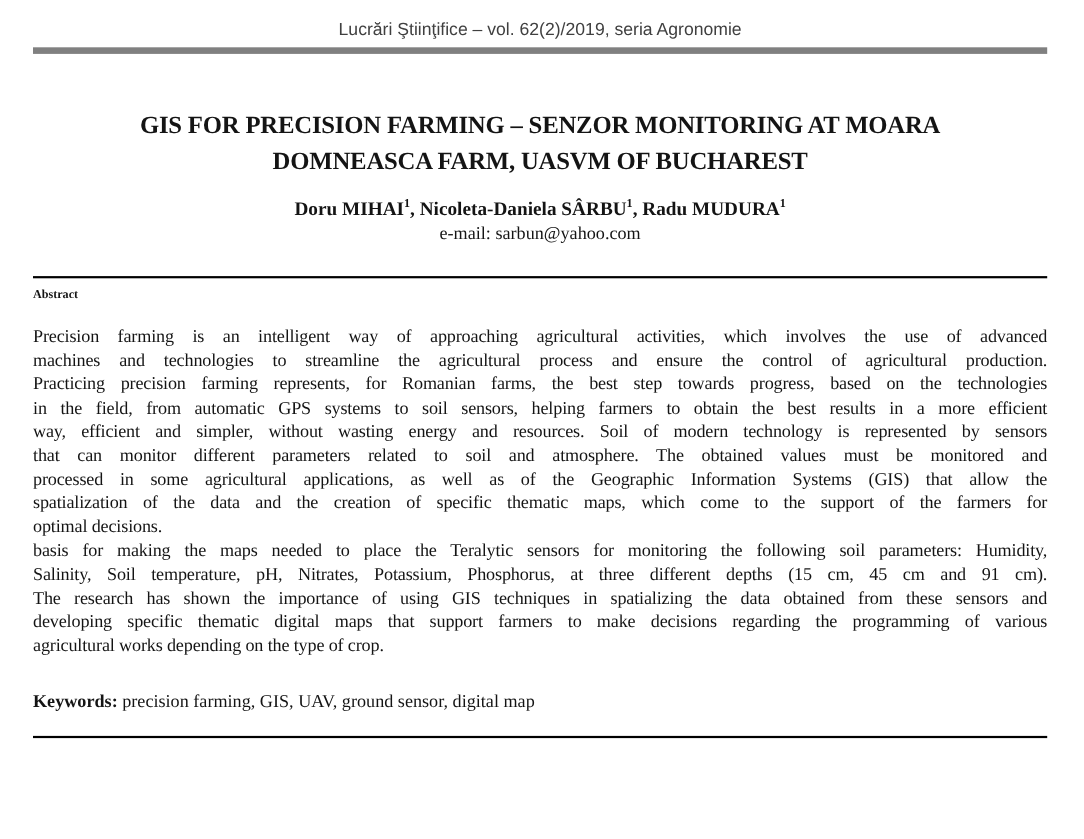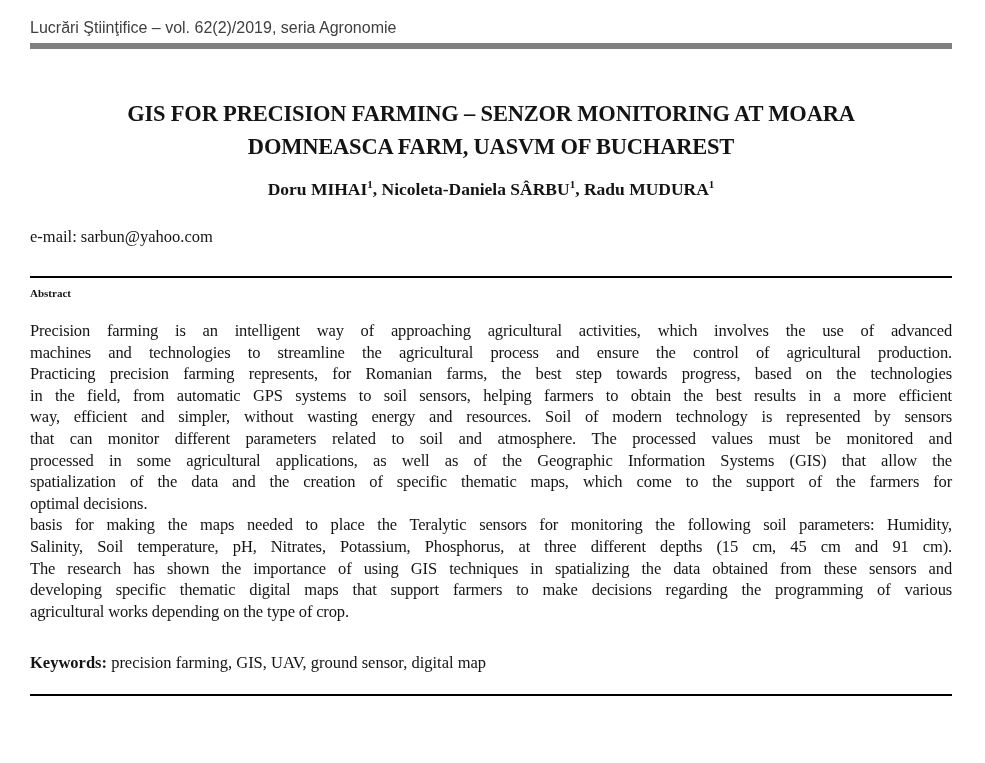--- a/index.html
+++ b/index.html
@@ -10,21 +10,21 @@
     height: 763px;
     background: #ffffff;
     box-sizing: border-box;
     padding: 0 33px 0 30px;
     overflow: hidden;
     font-family: "Liberation Serif", "DejaVu Serif", serif;
     color: #141414;
   }
   .journal-header {
     padding-top: 18px;
-    text-align: left;
+    text-align: center;
     font-family: "Liberation Sans", "DejaVu Sans", sans-serif;
     font-size: 16px;
     line-height: 20px;
     color: #404040;
   }
   .header-rule {
     margin-top: 5px;
     height: 6px;
     background: #808080;
   }
@@ -38,22 +38,21 @@
   .title-block .line { text-align: center; }
   .authors-line {
     margin-top: 14px;
     text-align: center;
     font-weight: bold;
     font-size: 17.5px;
     line-height: 24px;
   }
   .authors-line sup { font-size: 11px; line-height: 0; }
   .email-line {
-    margin-top: 25px;
-    text-align: left;
+    text-align: center;
     font-size: 16.5px;
     line-height: 22px;
   }
   .section-rule {
     margin-top: 28px;
     height: 2px;
     background: #000000;
   }
   .abstract-heading {
     margin-top: 4px;
@@ -110,21 +109,21 @@
 
   <div class="abstract-heading">Abstract</div>
 
   <div class="abstract-text">
     <div>
         <div class="line">Precision farming is an intelligent way of approaching agricultural activities, which involves the use of advanced</div>
         <div class="line">machines and technologies to streamline the agricultural process and ensure the control of agricultural production.</div>
         <div class="line">Practicing precision farming represents, for Romanian farms, the best step towards progress, based on the technologies</div>
         <div class="line">in the field, from automatic GPS systems to soil sensors, helping farmers to obtain the best results in a more efficient</div>
         <div class="line">way, efficient and simpler, without wasting energy and resources. Soil of modern technology is represented by sensors</div>
-        <div class="line">that can monitor different parameters related to soil and atmosphere. The processed values must be monitored and</div>
+        <div class="line">that can monitor different parameters related to soil and atmosphere. The obtained values must be monitored and</div>
         <div class="line">processed in some agricultural applications, as well as of the Geographic Information Systems (GIS) that allow the</div>
         <div class="line">spatialization of the data and the creation of specific thematic maps, which come to the support of the farmers for</div>
         <div class="line line-last">optimal decisions.</div>
       </div>
     <div>
         <div class="line">basis for making the maps needed to place the Teralytic sensors for monitoring the following soil parameters: Humidity,</div>
         <div class="line">Salinity, Soil temperature, pH, Nitrates, Potassium, Phosphorus, at three different depths (15 cm, 45 cm and 91 cm).</div>
         <div class="line">The research has shown the importance of using GIS techniques in spatializing the data obtained from these sensors and</div>
         <div class="line">developing specific thematic digital maps that support farmers to make decisions regarding the programming of various</div>
         <div class="line line-last">agricultural works depending on the type of crop.</div>

